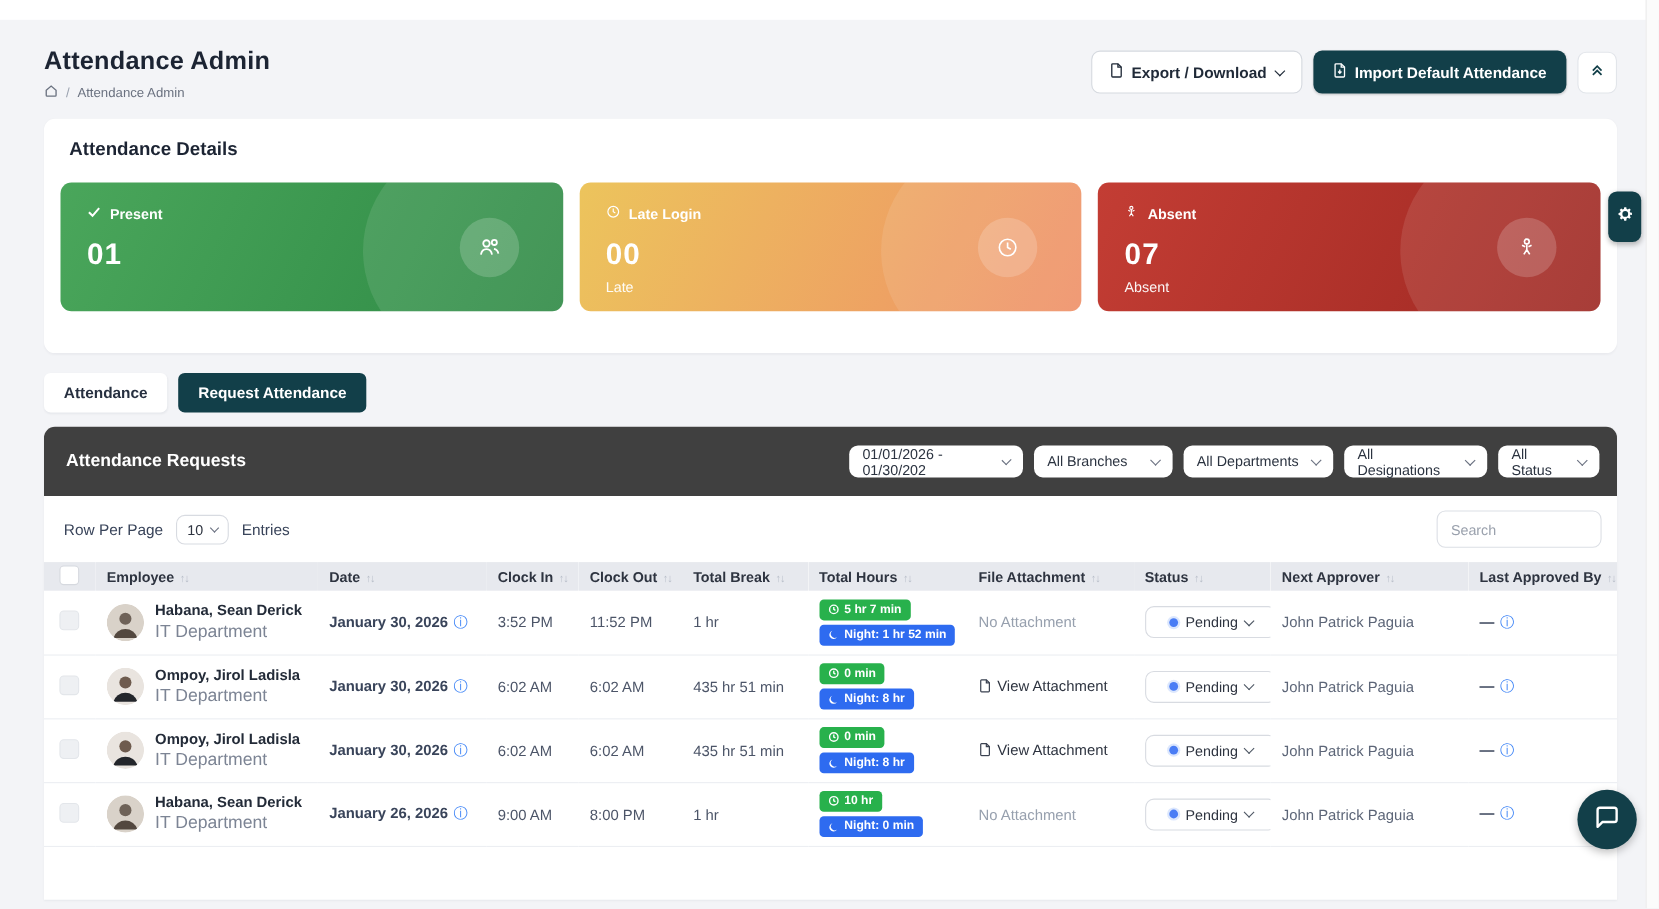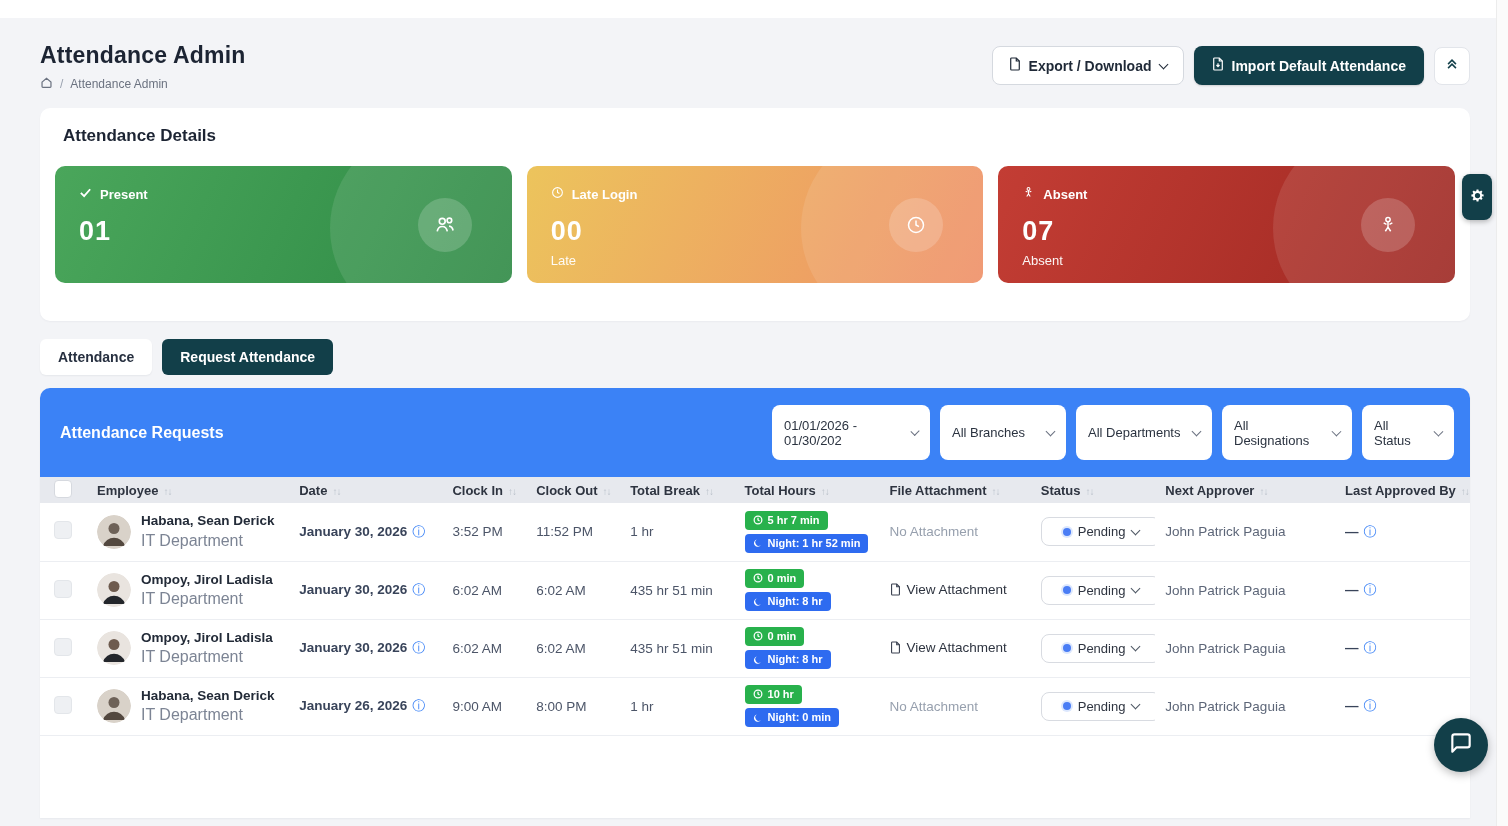--- a/index.html
+++ b/index.html
@@ -36,24 +36,24 @@
   .icon-bubble { position:absolute; right:40px; top:50%; transform:translateY(-50%); width:54px; height:54px; border-radius:50%; background:rgba(255,255,255,.18); display:flex; align-items:center; justify-content:center; }
 
   
   .tabs { display:flex; gap:10px; margin-top:18px; }
   .tab { padding:10px 18px; border-radius:6px; font-size:14px; font-weight:600; cursor:pointer; border:none; }
   .tab-inactive { background:#fff; color:#273040; box-shadow:0 1px 2px rgba(20,30,50,.06); }
   .tab-active { background:#123f49; color:#fff; }
 
   
   .panel { margin-top:13px; background:#fff; border-radius:10px 10px 0 0; min-height:430px; box-shadow:0 1px 2px rgba(20,30,50,.05); }
-  .panel-head { background:#3b82f6; border-radius:10px 10px 0 0; padding:17px 16px; display:flex; align-items:center; justify-content:space-between; }
+  .panel-head { background:#404040; border-radius:10px 10px 0 0; padding:17px 16px; display:flex; align-items:center; justify-content:space-between; }
   .panel-title { color:#fff; font-size:16px; font-weight:bold; padding-left:4px; }
   .filters { display:flex; gap:10px; }
-  .filter { background:#fff; border-radius:8px; height:55px; display:flex; align-items:center; justify-content:space-between; gap:10px; padding:0 12px; font-size:13px; color:#2b3340; cursor:pointer; }
+  .filter { background:#fff; border-radius:8px; height:29px; display:flex; align-items:center; justify-content:space-between; gap:10px; padding:0 12px; font-size:13px; color:#2b3340; cursor:pointer; }
   .filter .cv { color:#6a7180; }
   .f-date { width:158px; }
   .f-branch { width:126px; }
   .f-dept { width:136px; }
   .f-desig { width:130px; }
   .f-status { width:92px; }
 
   .toolbar { display:flex; justify-content:space-between; align-items:center; padding:13px 14px 13px 18px; }
   .toolbar-left { display:flex; align-items:center; gap:12px; font-size:14px; color:#39445a; }
   .mini-select { border:1px solid #d8dbe1; border-radius:8px; padding:5px 9px; font-size:13px; color:#2e3440; display:flex; align-items:center; gap:7px; cursor:pointer; background:#fff; }
@@ -231,20 +231,31 @@
           <span>All Designations</span>
           <span class="cv"></span>
         </div>
         <div class="filter f-status">
           <span>All Status</span>
           <span class="cv"></span>
         </div>
       </div>
     </div>
 
+    <div class="toolbar">
+      <div class="toolbar-left">
+        <span>Row Per Page</span>
+        <span class="mini-select">
+          <span>10</span>
+          <span class="cv"></span>
+        </span>
+        <span>Entries</span>
+      </div>
+      <input class="search-input" placeholder="Search" style="">
+    </div>
 
     <table>
       <colgroup>
         <col style="width:46px">
           <col style="width:198px">
           <col style="width:150px">
           <col style="width:82px">
           <col style="width:92px">
           <col style="width:112px">
           <col style="width:142px">

